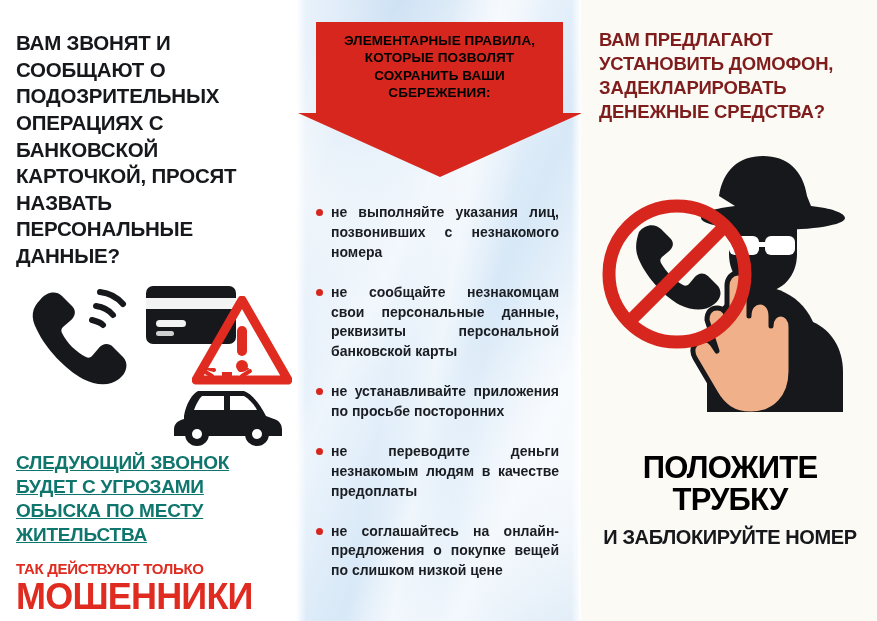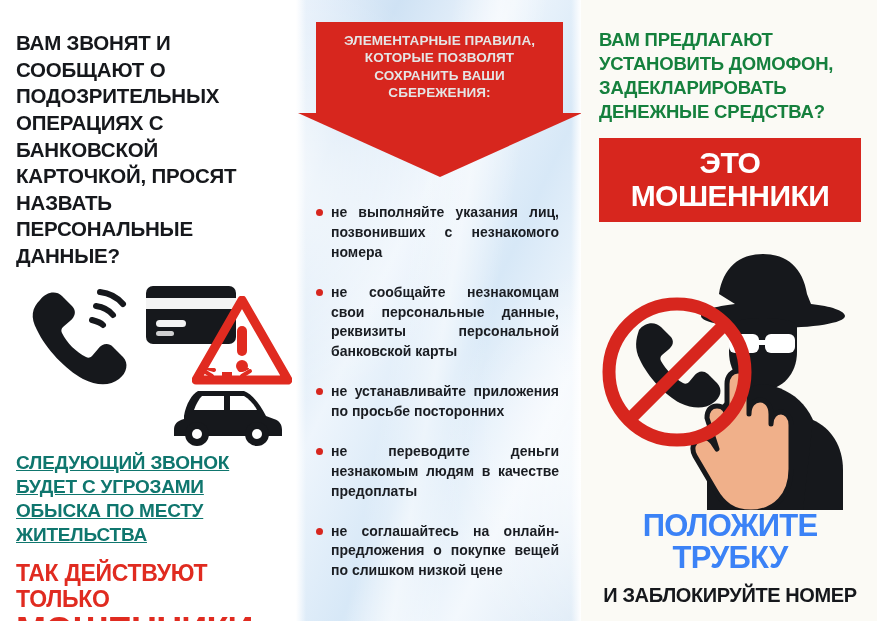--- a/index.html
+++ b/index.html
@@ -39,21 +39,21 @@
     font-weight: bold;
     font-size: 19px;
     line-height: 1.27;
     color: #0f766e;
     letter-spacing: -0.2px;
     text-decoration: underline;
   }
   .left-red-small {
     margin-top: 14px;
     font-weight: bold;
-    font-size: 23px;
+    font-size: 15px;
     line-height: 1.1;
     color: #e02b20;
     letter-spacing: -0.3px;
   }
   .left-red-big {
     font-weight: bold;
     font-size: 36px;
     line-height: 1.04;
     color: #e02b20;
     letter-spacing: -0.8px;
@@ -84,21 +84,21 @@
   }
   .mid-edge-l, .mid-edge-r {
     position: absolute; top: 0; bottom: 0; width: 10px;
   }
   .mid-edge-l { left: 0;  background: linear-gradient(90deg, #ffffff, rgba(255,255,255,0)); }
   .mid-edge-r { right: 0; background: linear-gradient(270deg, #ffffff, rgba(255,255,255,0)); }
 
   .mid-banner-wrap { position: relative; z-index: 2; }
   .mid-banner {
     background: #d7261e;
-    color: #e5e5e5;
+    color: #000000;
     font-weight: bold;
     font-size: 13.5px;
     line-height: 1.28;
     text-align: center;
     padding: 10px 14px 12px 14px;
     letter-spacing: 0.1px;
   }
   .mid-banner-tri {
     width: 0; height: 0;
     margin: 0 auto;
@@ -138,21 +138,21 @@
   .panel-right {
     position: relative;
     width: 296px; height: 621px;
     background: #fbfaf5;
     padding: 28px 16px 8px 18px;
   }
   .right-head {
     font-weight: bold;
     font-size: 18.5px;
     line-height: 1.30;
-    color: #15803d;
+    color: #7f1d1d;
     letter-spacing: -0.2px;
   }
   .right-banner {
     margin-top: 14px;
     background: #d7261e;
     color: #ffffff;
     font-weight: bold;
     font-size: 30px;
     line-height: 1.1;
     text-align: center;
@@ -161,23 +161,24 @@
   }
   .right-art {
     position: relative;
     height: 280px;
     margin-top: 8px;
   }
   .right-foot-big {
     font-weight: bold;
     font-size: 31px;
     line-height: 1.02;
-    color: #3b82f6;
+    color: #000000;
     letter-spacing: -0.8px;
     text-align: center;
+    margin-top: 40px;
   }
   .right-foot-small {
     margin-top: 12px;
     font-weight: bold;
     font-size: 20px;
     line-height: 1.05;
     color: #16181c;
     letter-spacing: -0.4px;
     text-align: center;
   }
@@ -270,21 +271,20 @@
       <div class="mid-item">
         <span class="mid-dot"></span>
         <span class="mid-text">не соглашайтесь на онлайн-предложения о покупке вещей по слишком низкой цене</span>
       </div>
     </div>
   </div>
 
   <div class="panel-right">
 
     <div class="right-head">ВАМ ПРЕДЛАГАЮТ УСТАНОВИТЬ ДОМОФОН, ЗАДЕКЛАРИРОВАТЬ ДЕНЕЖНЫЕ СРЕДСТВА?</div>
-    <div class="right-banner">ЭТО МОШЕННИКИ</div>
 
     <div class="right-art">
       <svg width="264" height="280" viewBox="0 0 264 280">
 
         <g>
 
           <path d="M120 64 c4-26 20-40 44-40 24 0 40 14 44 40 l4 10 c20 2 34 7 34 12 0 7-32 12-72 12 s-72-5-72-12c0-5 14-10 34-12z" fill="#16181c"></path>
 
           <path d="M130 96 c0-4 14-8 34-8 20 0 34 4 34 8 v26 c0 22-15 38-34 38 s-34-16-34-38z" fill="#16181c"></path>
 

